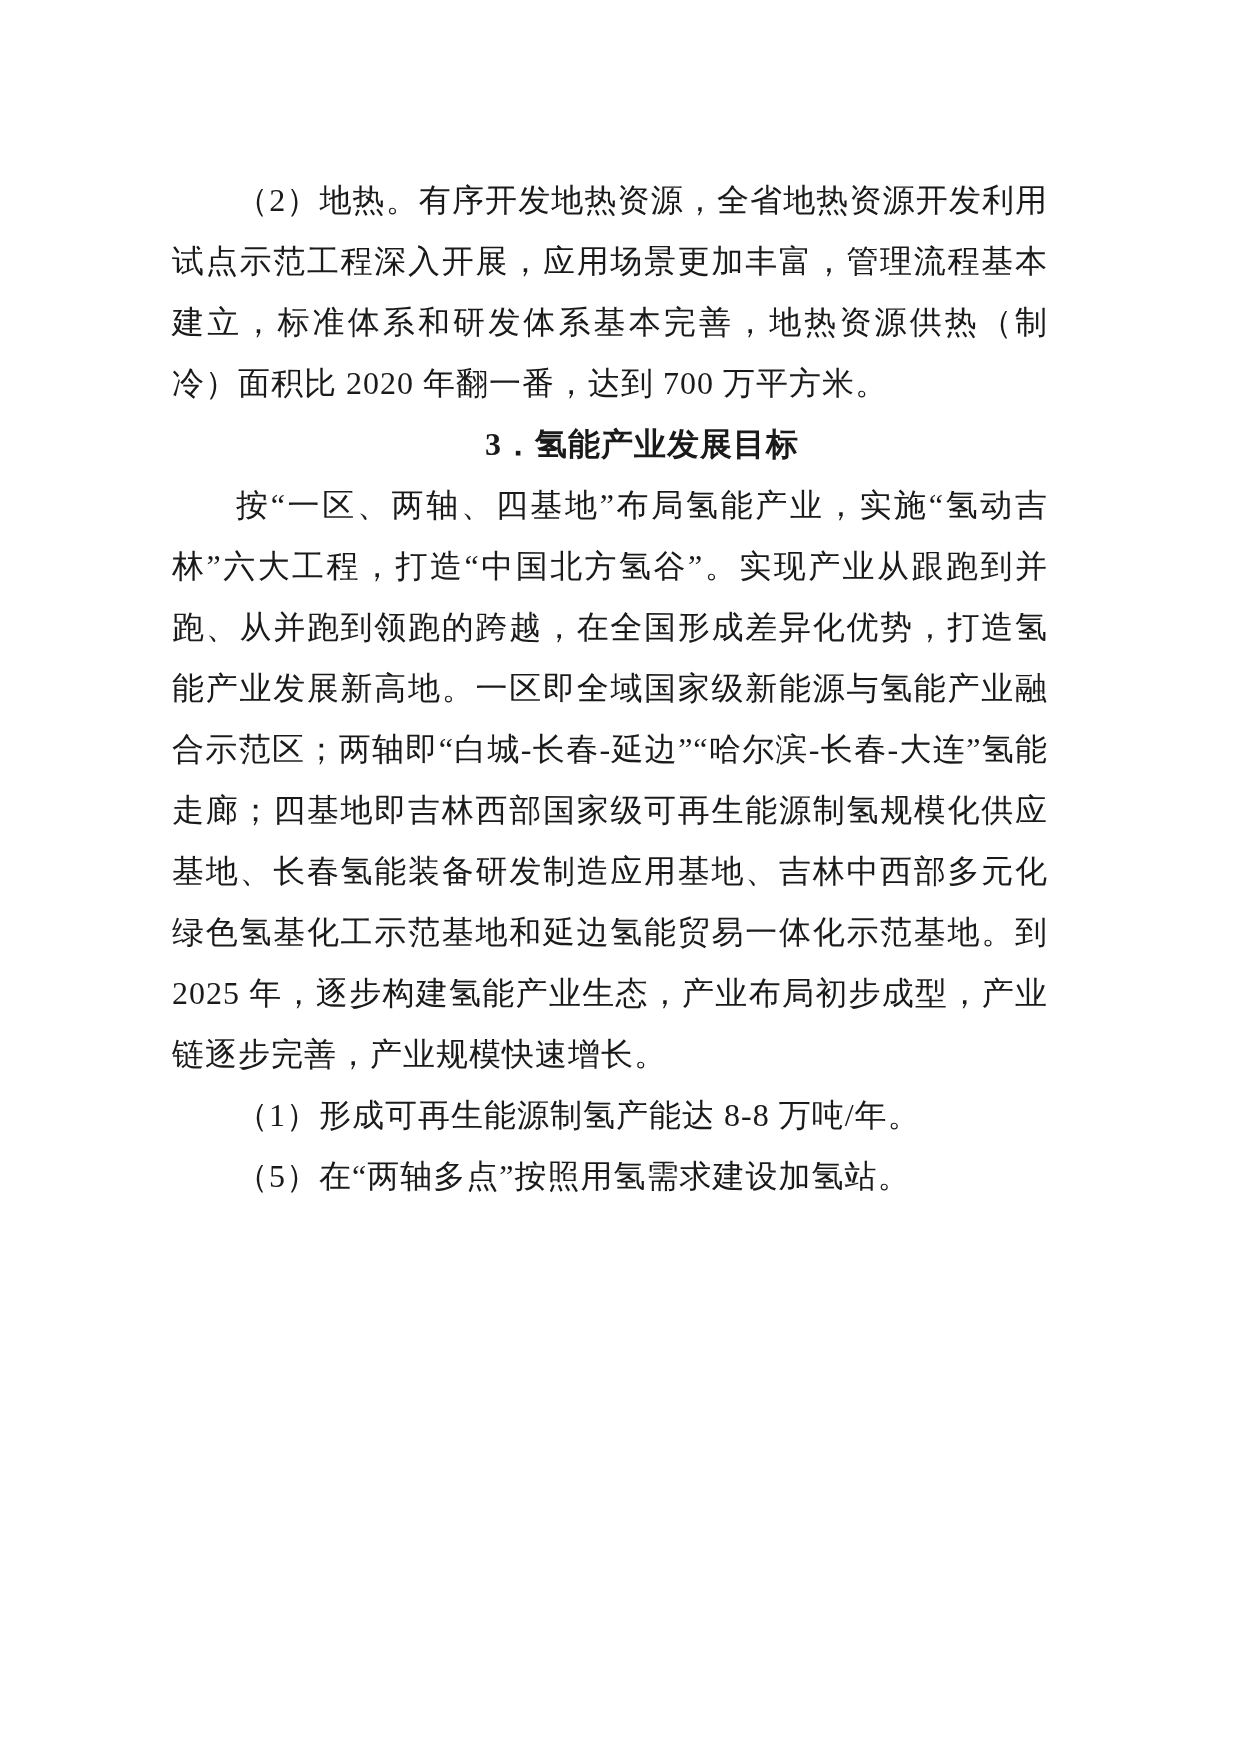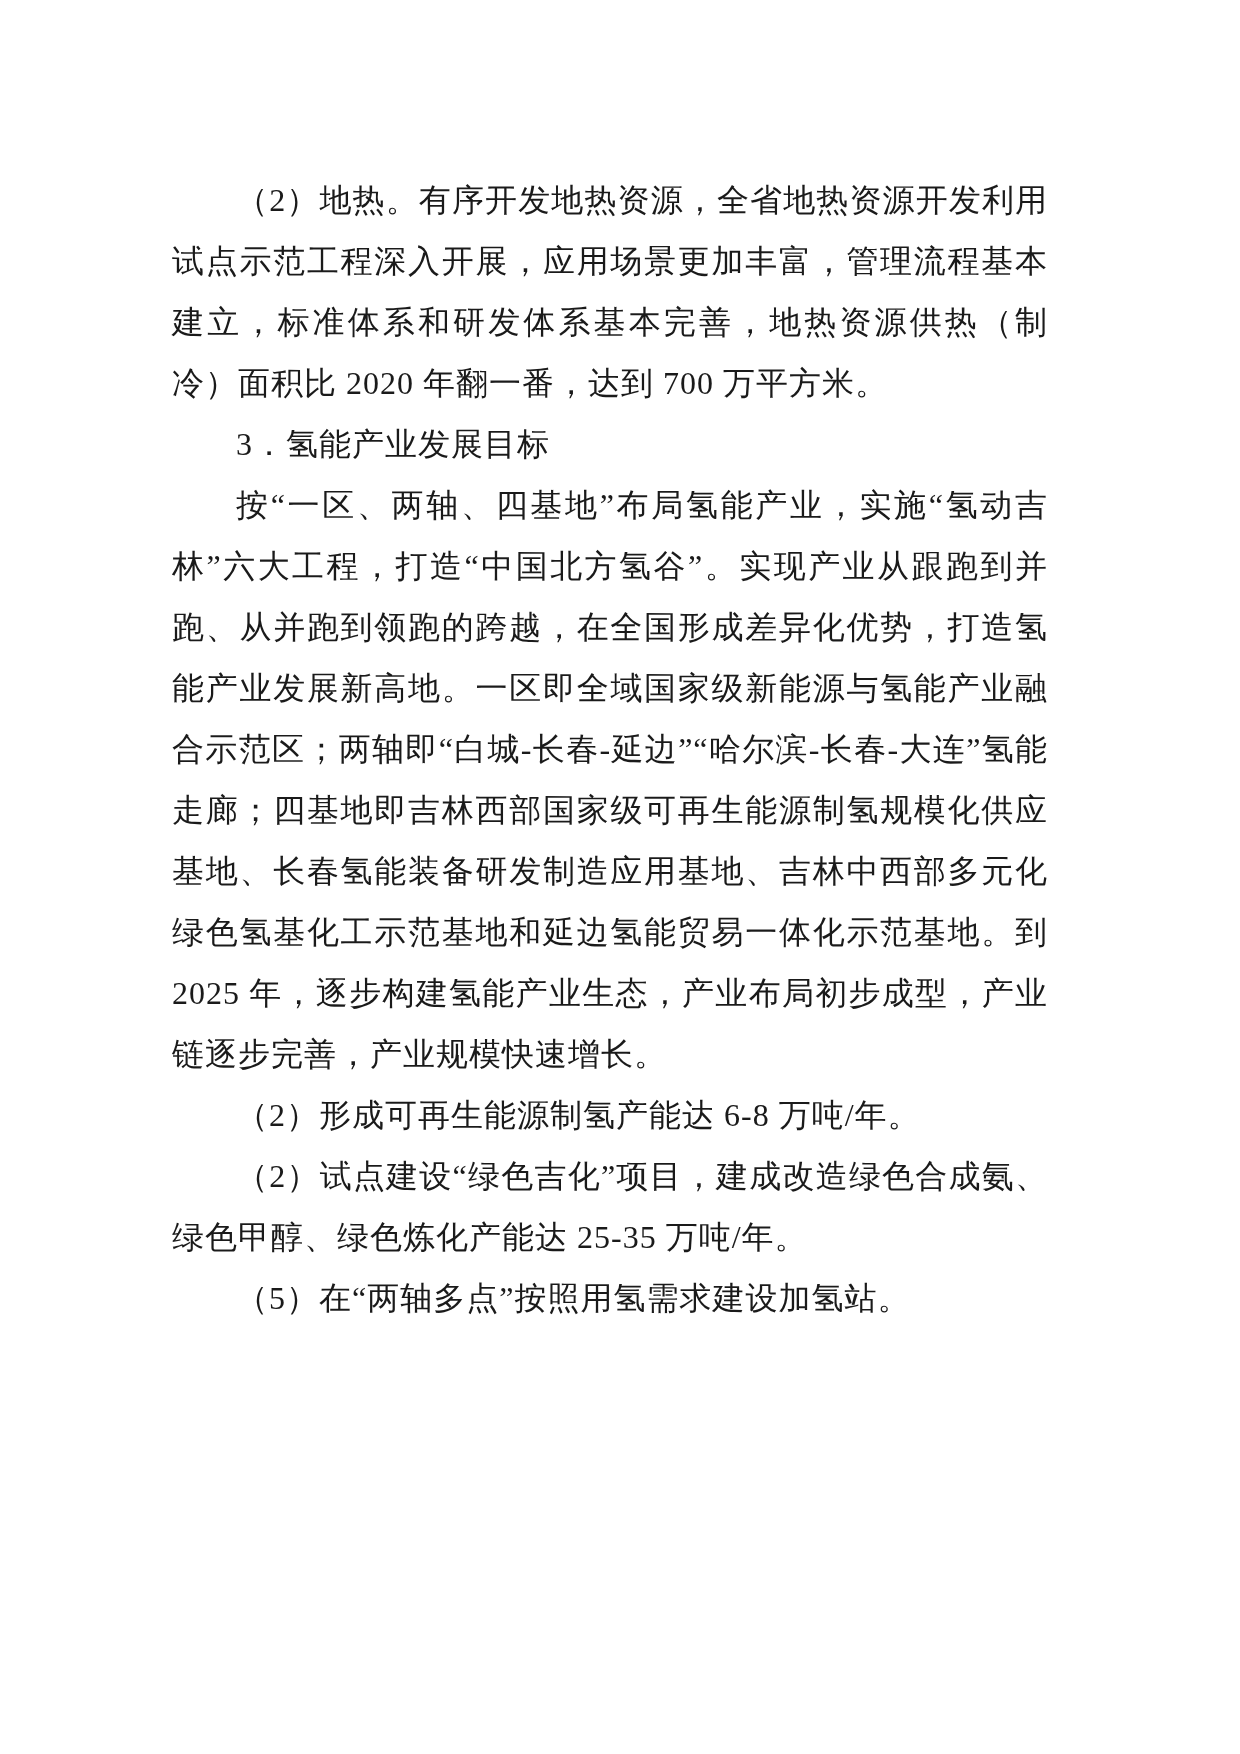--- a/index.html
+++ b/index.html
@@ -26,22 +26,22 @@
     letter-spacing: 1px;
     text-align: justify;
     text-justify: inter-character;
   }
   .para {
     margin: 0;
     padding: 0;
     text-indent: 2em;
   }
   .para.heading {
-    font-weight: 400;
-    text-align: left;
+    font-weight: 700;
+    text-align: center;
   }
   .seg-bold {
     font-weight: 400;
   }
   .page-footer {
     position: absolute;
     left: 172px;
     top: 1594px;
     width: 876px;
     text-align: center;
@@ -60,23 +60,22 @@
 
   <section class="body-text">
 
     <p class="para"><span>（2）地热。有序开发地热资源，全省地热资源开发利用试点示范工程深入开展，应用场景更加丰富，管理流程基本建立，标准体系和研发体系基本完善，地热资源供热（制冷）面积比 2020 年翻一番，达到 700 万平方米。</span></p>
 
 
     <p class="para heading"><span>3．氢能产业发展目标</span></p>
 
     <p class="para"><span>按“一区、两轴、四基地”布局氢能产业，实施“氢动吉林”六大工程，打造“中国北方氢谷”。实现产业从跟跑到并跑、从并跑到领跑的跨越，在全国形成差异化优势，打造氢能产业发展新高地。</span><span class="seg-bold">一区</span><span>即全域国家级新能源与氢能产业融合示范区；</span><span class="seg-bold">两轴</span><span>即“白城-长春-延边”“哈尔滨-长春-大连”氢能走廊；</span><span class="seg-bold">四基地</span><span>即吉林西部国家级可再生能源制氢规模化供应基地、长春氢能装备研发制造应用基地、吉林中西部多元化绿色氢基化工示范基地和延边氢能贸易一体化示范基地。到 2025 年，逐步构建氢能产业生态，产业布局初步成型，产业链逐步完善，产业规模快速增长。</span></p>
 
-    <p class="para"><span>（2）形成可再生能源制氢产能达 6-8 万吨/年。</span></p>
+    <p class="para"><span>（1）形成可再生能源制氢产能达 8-8 万吨/年。</span></p>
 
-    <p class="para"><span>（2）试点建设“绿色吉化”项目，建成改造绿色合成氨、绿色甲醇、绿色炼化产能达 25-35 万吨/年。</span></p>
 
     <p class="para"><span>（5）在“两轴多点”按照用氢需求建设加氢站。</span></p>
 
   </section>
 
   <footer class="page-footer">
     <span class="page-number">27</span>
   </footer>
 
 </main>

